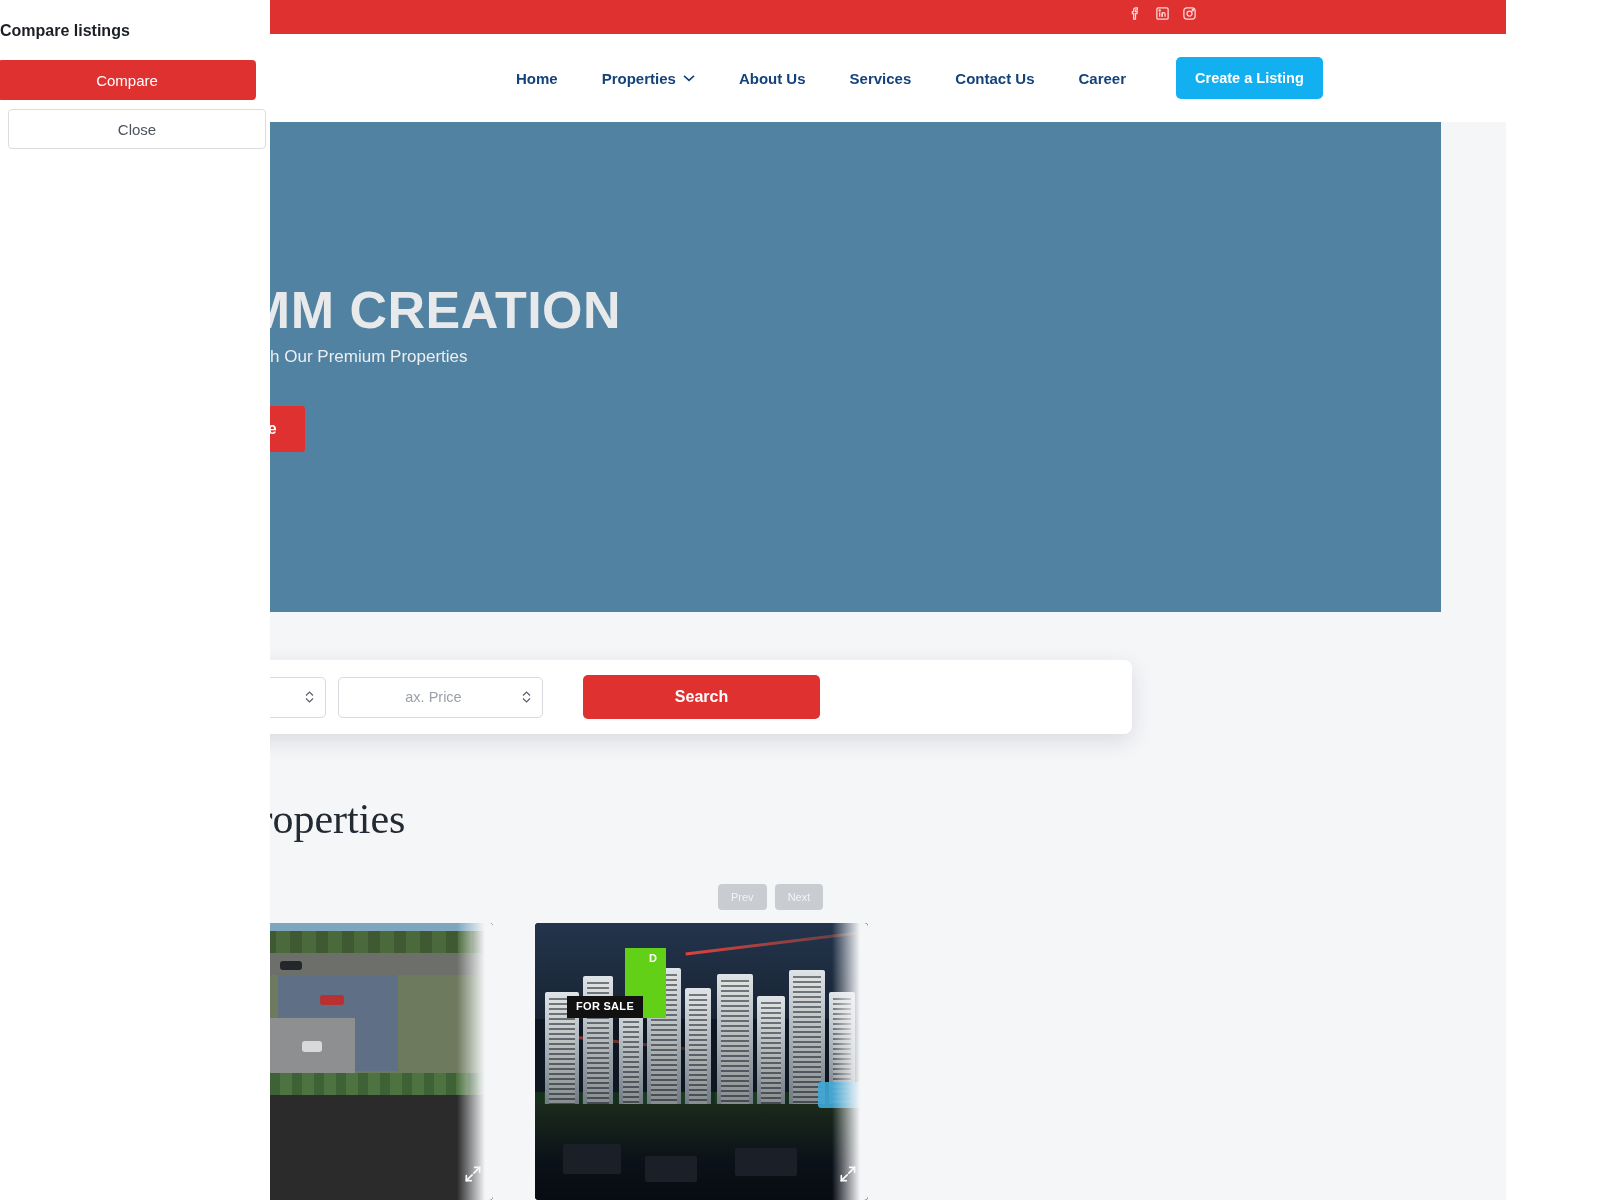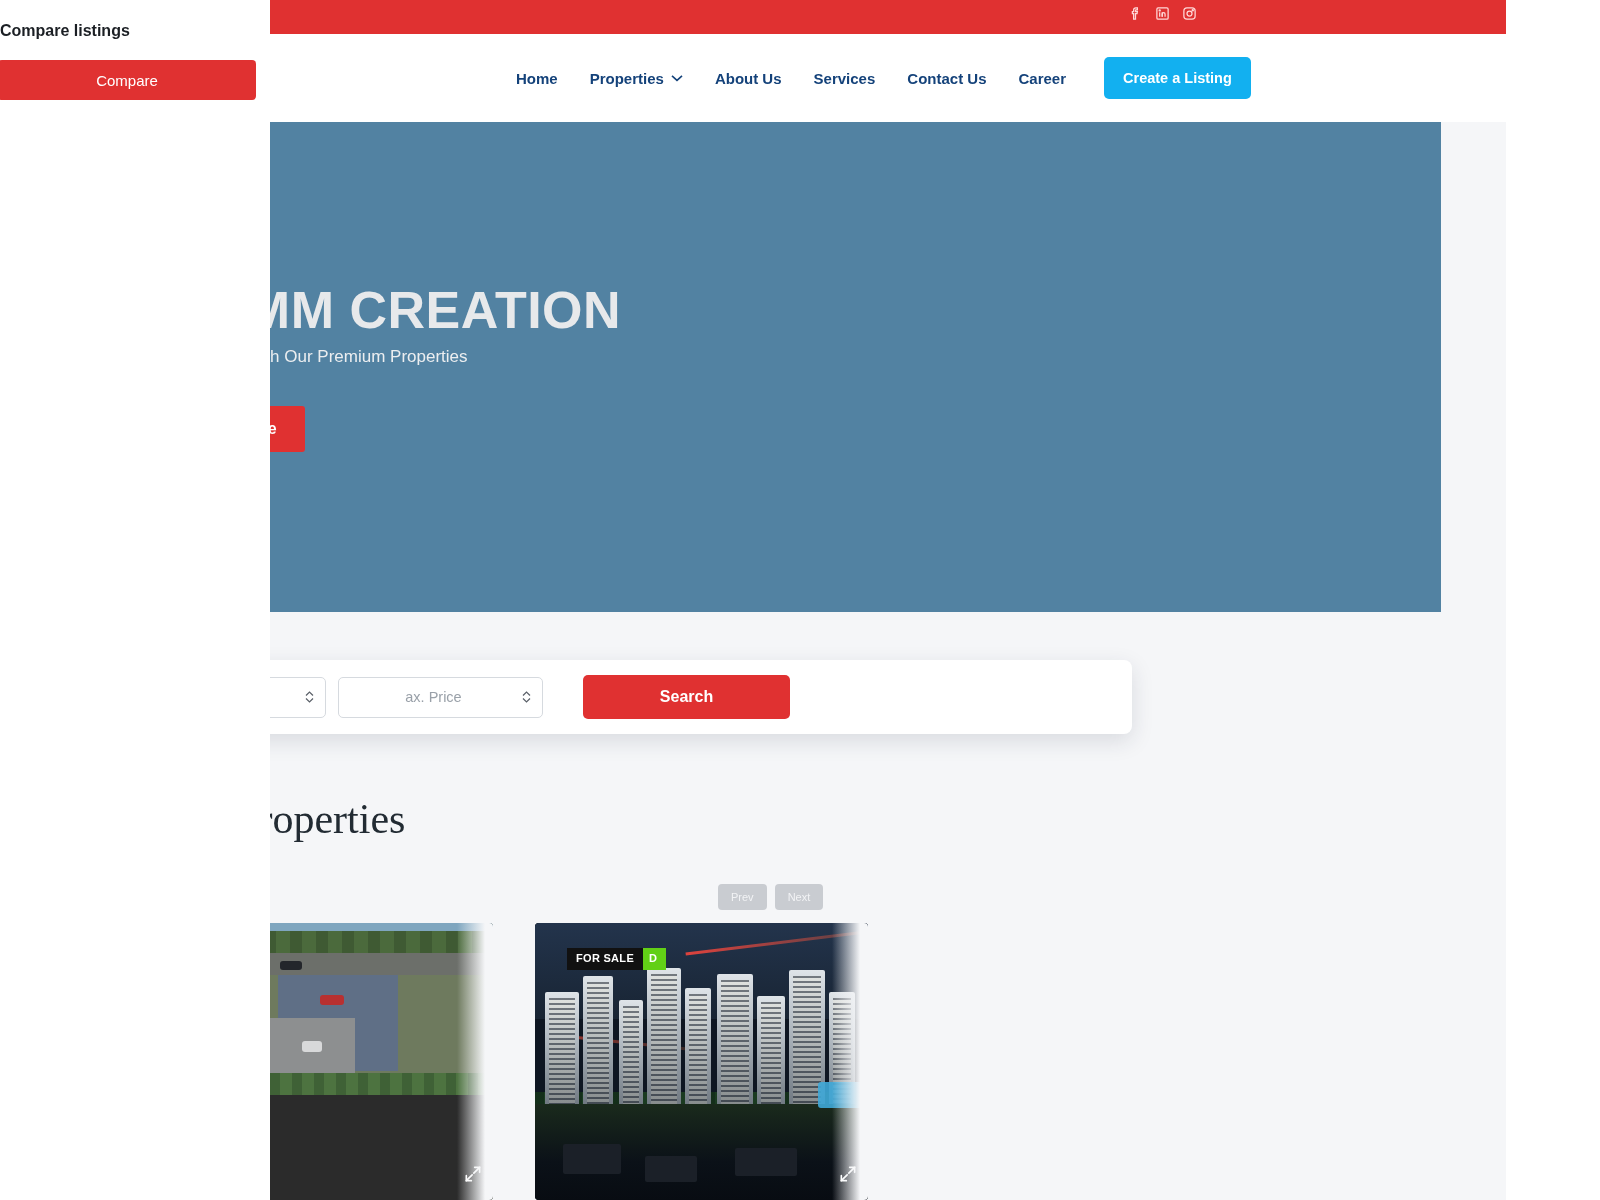--- a/index.html
+++ b/index.html
@@ -39,21 +39,21 @@
   .soc svg { display:block; width:15px; height:15px; }
 
   
   .navbar {
     position:absolute; left:0; top:34px; width:1506px; height:88px;
     background:#ffffff;
     display:flex; align-items:center;
   }
   .nav-links {
     position:absolute; left:500px; top:0; height:88px;
-    display:flex; align-items:center; gap:0;
+    display:flex; align-items:center; gap:12px;
   }
   .nav-link {
     color:#14427a; font-size:15px; font-weight:bold;
     padding:0 16px; white-space:nowrap; cursor:pointer;
     display:flex; align-items:center; gap:7px;
   }
   .nav-link .caret { display:block; width:12px; height:8px; }
   .nav-link .caret svg{display:block;}
   .nav-cta {
     margin-left:22px;
@@ -101,21 +101,21 @@
   }
   .sel.s1 { width:186px; }
   .sel.s2 { width:205px;justify-content:center; }
   .sel .chev {
     position:absolute; right:10px; top:50%; transform:translateY(-50%);
     width:11px; height:16px; color:#5a6068;
   }
   .sel .chev svg{display:block;}
   .search-btn {
     margin-left:28px;
-    width:207px; height:44px; background:#e03131; color:#fff;
+    width:237px; height:44px; background:#e03131; color:#fff;
     font-size:16px; font-weight:bold; border:none; border-radius:5px;
     cursor:pointer; font-family:inherit;
   }
 
   
   .feat-title {
     position:absolute; left:150px; top:795px;
     font-family:"Liberation Serif", serif;
     font-size:42px; color:#222b33; white-space:nowrap;
   }
@@ -202,21 +202,21 @@
     background:#3fa9d8; border-radius:3px; opacity:.9;
   }
   .art-b .lowblk { position:absolute; background:#1b2028; border-radius:2px; }
 
   .badge-row { position:absolute; left:32px; top:25px; display:flex; }
   .badge {
     font-size:11px; font-weight:bold; color:#ffffff; letter-spacing:.3px;
     padding:4px 9px; white-space:nowrap; line-height:1.25;
   }
   .badge.featured { background:#62d016; position:relative; left:-18px; padding-left:24px; }
-  .badge.forsale { background:#111111; position:relative; z-index:2; }
+  .badge.forsale { background:#111111; position:relative; z-index:2;margin-top:48px; }
 
   .card-price {
     position:absolute; left:0; right:0; bottom:12px;
     color:#ffffff; font-size:20px; text-align:center;
     text-shadow:0 1px 4px rgba(0,0,0,.6);
   }
   .card-price b { font-weight:bold; }
   .card-actions {
     position:absolute; right:10px; bottom:16px; display:flex; align-items:center; gap:14px;
   }
@@ -431,13 +431,14 @@
       </div>
 
     </div>
   </div>
 </div>
 
 <div id="panel-mask"></div>
 <div id="compare-panel">
   <div class="cmp-title">Compare listings</div>
   <button class="cmp-compare">Compare</button>
+  <button class="cmp-close">Close</button>
 </div>
 
 </body></html>

